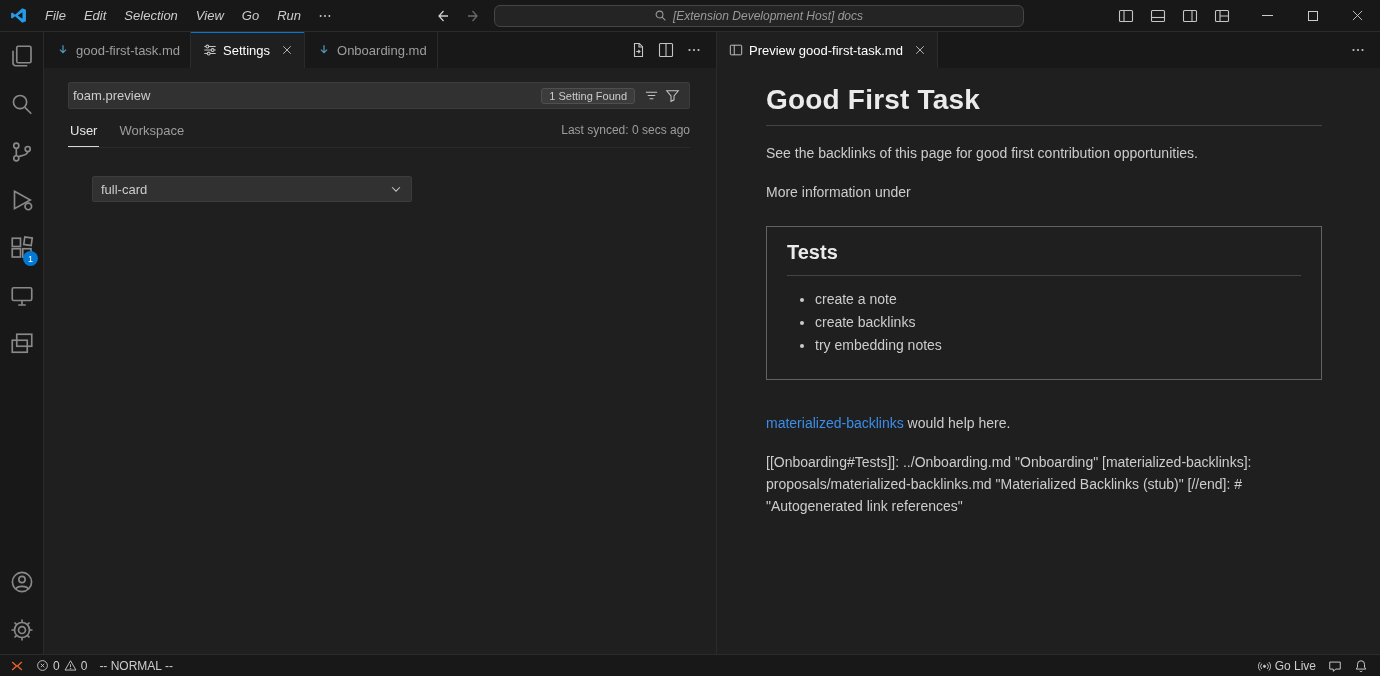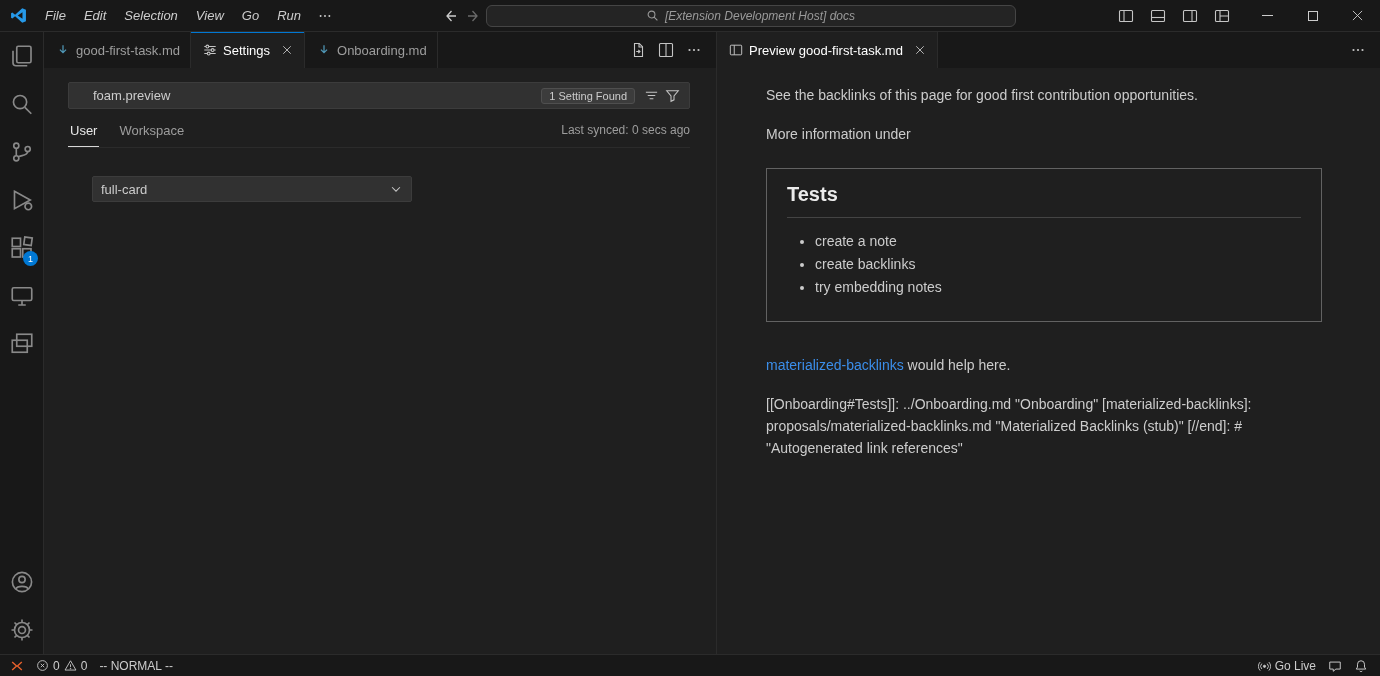--- a/index.html
+++ b/index.html
@@ -15,21 +15,21 @@
 
   
   .titlebar {
     height:32px; background:#181818; border-bottom:1px solid #2b2b2b;
     display:flex; align-items:center;font-style:italic;
   }
   .logo { width:36px; display:flex; justify-content:center; align-items:center; }
   .menubar { display:flex; align-items:center; }
   .menu-item { padding:4px 9px; color:#cccccc; font-size:13px; border-radius:5px; cursor:default; }
   .menu-more { padding:4px 8px; color:#cccccc; }
-  .titlebar-center { flex:1; display:flex; align-items:center; justify-content:center; }
+  .titlebar-center { flex:1; display:flex; align-items:center; justify-content:center; gap:8px; }
   .nav-arrow { color:#cccccc; padding:2px 4px; }
   .nav-arrow.disabled { color:#6a6a6a; }
   .command-center {
     width:530px; height:22px; background:#242424; border:1px solid #454545;
     border-radius:6px; display:flex; align-items:center; justify-content:center;
     gap:6px; color:#9a9a9a; font-size:12px;
   }
   .titlebar-right { display:flex; align-items:center; }
   .layout-controls { display:flex; align-items:center; gap:6px; margin-right:10px; }
   .layout-btn { padding:4px 5px; color:#c5c5c5; }
@@ -71,21 +71,21 @@
   .tab-action { padding:4px; }
 
   
   .settings { padding:14px 26px 0 24px; }
   .settings-search {
     height:27px; background:#313131; border:1px solid #3c3c3c; border-radius:2px;
     display:flex; align-items:center; padding:0 6px 0 0;
   }
   .settings-search input {
     flex:1; background:transparent; border:none; outline:none; color:#cccccc;
-    font-size:13px; font-family:"Liberation Sans", sans-serif; padding:0 24px; height:100%;
+    font-size:13px; font-family:"Liberation Sans", sans-serif; padding:0 4px; height:100%;
   }
   .count-badge {
     background:#3c3c3c; border:1px solid #4f4f4f; border-radius:3px; color:#cccccc;
     font-size:11px; padding:1px 7px; margin-right:6px; white-space:nowrap;
   }
   .search-icon-btn { padding:3px; color:#c5c5c5; }
 
   .scope-row { display:flex; margin-top:14px; border-bottom:1px solid #2b2b2b; }
   .scope-tab { font-size:13px; color:#9d9d9d; padding:0 2px 8px; margin-right:18px; border-bottom:1px solid transparent; }
   .scope-tab.active { color:#e7e7e7; border-bottom:1px solid #d7d7d7; }
@@ -404,20 +404,21 @@
             <svg width="16" height="16" viewBox="0 0 16 16" fill="currentColor">
                 <circle cx="3.5" cy="8" r="1.1"></circle>
                 <circle cx="8" cy="8" r="1.1"></circle>
                 <circle cx="12.5" cy="8" r="1.1"></circle>
               </svg>
           </span>
         </div>
       </div>
 
       <div class="md">
+        <h1>Good First Task</h1>
         <p>See the backlinks of this page for good first contribution opportunities.</p>
         <p>More information under</p>
 
         <div class="note-card">
           <h2>Tests</h2>
           <ul>
             <li>create a note</li>
             <li>create backlinks</li>
             <li>try embedding notes</li>
           </ul>

